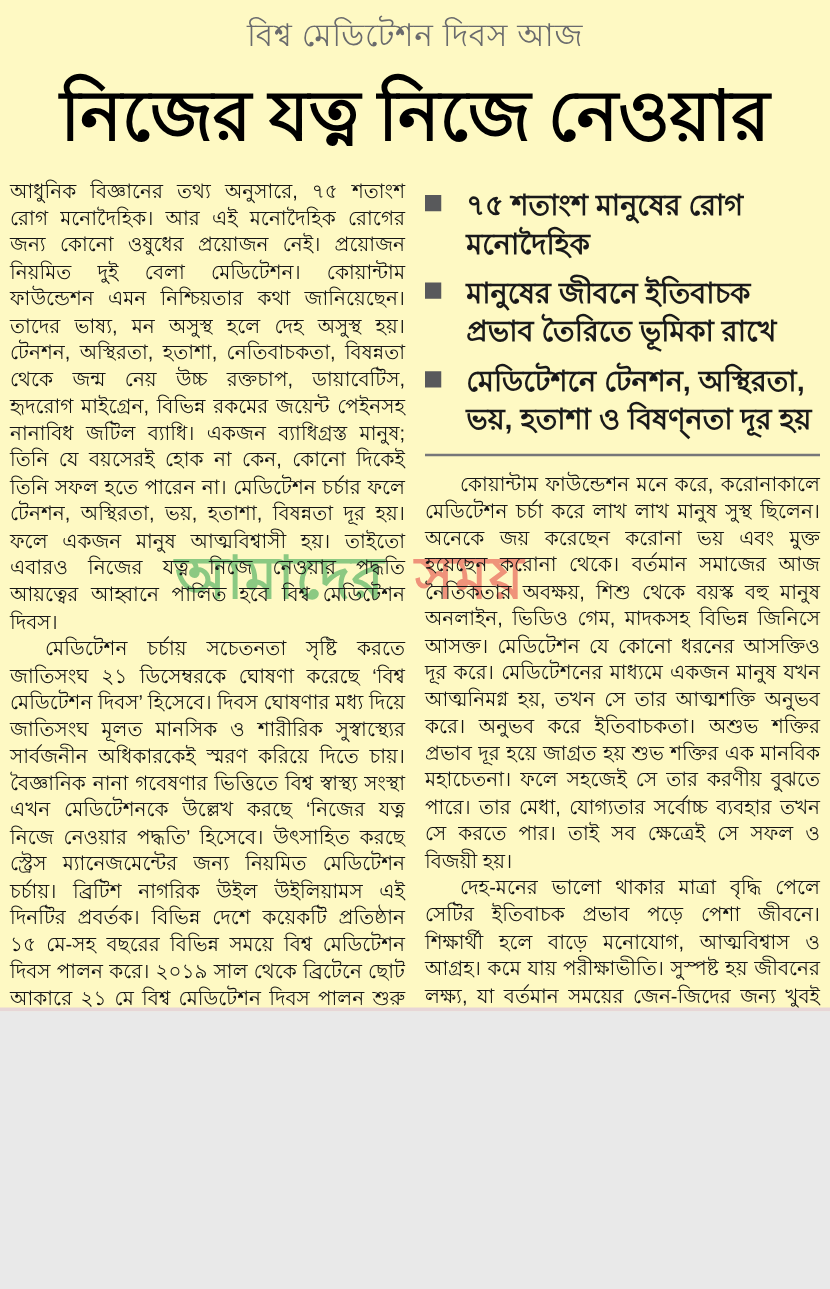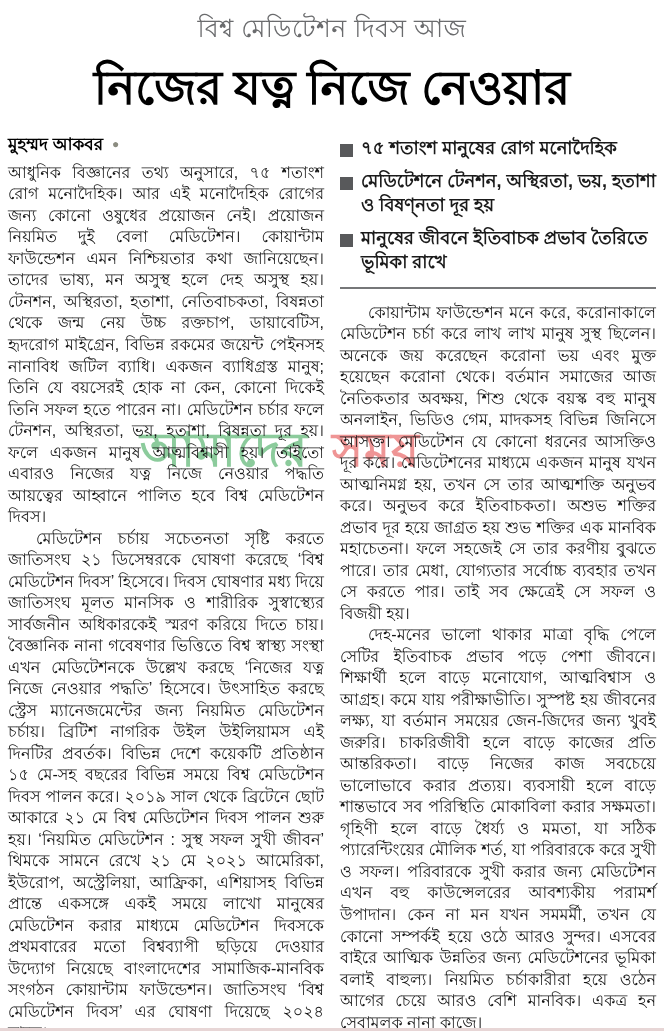--- a/index.html
+++ b/index.html
@@ -1,40 +1,40 @@
 <!DOCTYPE html>
 <html><head>
 <meta charset="utf-8">
 <style>
   * { margin: 0; padding: 0; box-sizing: border-box; }
   html, body { background: #e9e9e9; }
   .page {
     position: relative;
     width: 664px;
-    height: 1031px;
+    height: 809px;
     margin: 0 auto;
-    background: #ffffff;
+    background: #fef9c3;
     font-family: "Liberation Sans", "DejaVu Sans", sans-serif;
     color: #121212;
     overflow: hidden;
     border-bottom: 3px solid #e7d6d6;
   }
   .kicker {
     text-align: center;
     color: #6a6b6d;
     font-size: 25px;
     font-weight: 500;
     padding-top: 9px;
     letter-spacing: 0.5px;
   }
   .headline {
     text-align: center;
     font-family: "Liberation Serif", "DejaVu Serif", serif;
     font-weight: 700;
-    font-size: 47px;
+    font-size: 56px;
     line-height: 1.38;
     color: #000;
     margin-top: 4px;
   }
   .headline .hl-line { display: block; }
   .content {
     position: relative;
     display: flex;
     gap: 16px;
     padding: 0 8px;
@@ -48,22 +48,22 @@
     line-height: 1.345;
     text-align: justify;
     text-indent: 28px;
     color: #151515;
   }
   .body-p.no-indent { text-indent: 0; }
   .highlights { list-style: none; margin-top: 6px; }
   .highlights li {
     display: flex;
     align-items: flex-start;
-    gap: 8px;
-    font-size: 18px;
+    gap: 20px;
+    font-size: 23px;
     font-weight: 700;
     line-height: 1.33;
     color: #1a1a1a;
     margin-bottom: 9px;
   }
   .sq {
     flex: none;
     width: 13px;
     height: 13px;
     margin-top: 7px;
@@ -101,42 +101,38 @@
   </h1>
 
   <div class="content">
 
     <div class="watermark">
       <span class="wm-green">আমাদের</span>
       <span class="wm-red">সময়</span>
     </div>
 
     <div class="col">
-      <div class="byline">
-        <span>মুহম্মদ আকবর</span>
-        <span class="byline-dot">●</span>
-      </div>
       <p class="body-p no-indent">আধুনিক বিজ্ঞানের তথ্য অনুসারে, ৭৫ শতাংশ রোগ মনোদৈহিক। আর এই মনোদৈহিক রোগের জন্য কোনো ওষুধের প্রয়োজন নেই। প্রয়োজন নিয়মিত দুই বেলা মেডিটেশন। কোয়ান্টাম ফাউন্ডেশন এমন নিশ্চিয়তার কথা জানিয়েছেন। তাদের ভাষ্য, মন অসুস্থ হলে দেহ অসুস্থ হয়। টেনশন, অস্থিরতা, হতাশা, নেতিবাচকতা, বিষন্নতা থেকে জন্ম নেয় উচ্চ রক্তচাপ, ডায়াবেটিস, হৃদরোগ মাইগ্রেন, বিভিন্ন রকমের জয়েন্ট পেইনসহ নানাবিধ জটিল ব্যাধি। একজন ব্যাধিগ্রস্ত মানুষ; তিনি যে বয়সেরই হোক না কেন, কোনো দিকেই তিনি সফল হতে পারেন না। মেডিটেশন চর্চার ফলে টেনশন, অস্থিরতা, ভয়, হতাশা, বিষন্নতা দূর হয়। ফলে একজন মানুষ আত্মবিশ্বাসী হয়। তাইতো এবারও নিজের যত্ন নিজে নেওয়ার পদ্ধতি আয়ত্বের আহ্বানে পালিত হবে বিশ্ব মেডিটেশন দিবস।</p>
       <p class="body-p">মেডিটেশন চর্চায় সচেতনতা সৃষ্টি করতে জাতিসংঘ ২১ ডিসেম্বরকে ঘোষণা করেছে ‘বিশ্ব মেডিটেশন দিবস’ হিসেবে। দিবস ঘোষণার মধ্য দিয়ে জাতিসংঘ মূলত মানসিক ও শারীরিক সুস্বাস্থ্যের সার্বজনীন অধিকারকেই স্মরণ করিয়ে দিতে চায়। বৈজ্ঞানিক নানা গবেষণার ভিত্তিতে বিশ্ব স্বাস্থ্য সংস্থা এখন মেডিটেশনকে উল্লেখ করছে ‘নিজের যত্ন নিজে নেওয়ার পদ্ধতি’ হিসেবে। উৎসাহিত করছে স্ট্রেস ম্যানেজমেন্টের জন্য নিয়মিত মেডিটেশন চর্চায়। ব্রিটিশ নাগরিক উইল উইলিয়ামস এই দিনটির প্রবর্তক। বিভিন্ন দেশে কয়েকটি প্রতিষ্ঠান ১৫ মে-সহ বছরের বিভিন্ন সময়ে বিশ্ব মেডিটেশন দিবস পালন করে। ২০১৯ সাল থেকে ব্রিটেনে ছোট আকারে ২১ মে বিশ্ব মেডিটেশন দিবস পালন শুরু হয়। ‘নিয়মিত মেডিটেশন : সুস্থ সফল সুখী জীবন’ থিমকে সামনে রেখে ২১ মে ২০২১ আমেরিকা, ইউরোপ, অস্ট্রেলিয়া, আফ্রিকা, এশিয়াসহ বিভিন্ন প্রান্তে একসঙ্গে একই সময়ে লাখো মানুষের মেডিটেশন করার মাধ্যমে মেডিটেশন দিবসকে প্রথমবারের মতো বিশ্বব্যাপী ছড়িয়ে দেওয়ার উদ্যোগ নিয়েছে বাংলাদেশের সামাজিক-মানবিক সংগঠন কোয়ান্টাম ফাউন্ডেশন। জাতিসংঘ ‘বিশ্ব মেডিটেশন দিবস’ এর ঘোষণা দিয়েছে ২০২৪ সালে।</p>
 
     </div>
 
     <div class="col">
       <ul class="highlights">
         <li>
           <span class="sq"></span>
           <span>৭৫ শতাংশ মানুষের রোগ মনোদৈহিক</span>
         </li>
         <li>
           <span class="sq"></span>
-          <span>মেডিটেশনে টেনশন, অস্থিরতা, ভয়, হতাশা ও বিষণ্নতা দূর হয়</span>
+          <span>মানুষের জীবনে ইতিবাচক প্রভাব তৈরিতে ভূমিকা রাখে</span>
         </li>
         <li>
           <span class="sq"></span>
-          <span>মানুষের জীবনে ইতিবাচক প্রভাব তৈরিতে ভূমিকা রাখে</span>
+          <span>মেডিটেশনে টেনশন, অস্থিরতা, ভয়, হতাশা ও বিষণ্নতা দূর হয়</span>
         </li>
       </ul>
       <hr class="divider">
       <p class="body-p">কোয়ান্টাম ফাউন্ডেশন মনে করে, করোনাকালে মেডিটেশন চর্চা করে লাখ লাখ মানুষ সুস্থ ছিলেন। অনেকে জয় করেছেন করোনা ভয় এবং মুক্ত হয়েছেন করোনা থেকে। বর্তমান সমাজের আজ নৈতিকতার অবক্ষয়, শিশু থেকে বয়স্ক বহু মানুষ অনলাইন, ভিডিও গেম, মাদকসহ বিভিন্ন জিনিসে আসক্ত। মেডিটেশন যে কোনো ধরনের আসক্তিও দূর করে। মেডিটেশনের মাধ্যমে একজন মানুষ যখন আত্মনিমগ্ন হয়, তখন সে তার আত্মশক্তি অনুভব করে। অনুভব করে ইতিবাচকতা। অশুভ শক্তির প্রভাব দূর হয়ে জাগ্রত হয় শুভ শক্তির এক মানবিক মহাচেতনা। ফলে সহজেই সে তার করণীয় বুঝতে পারে। তার মেধা, যোগ্যতার সর্বোচ্চ ব্যবহার তখন সে করতে পার। তাই সব ক্ষেত্রেই সে সফল ও বিজয়ী হয়।</p>
       <p class="body-p">দেহ-মনের ভালো থাকার মাত্রা বৃদ্ধি পেলে সেটির ইতিবাচক প্রভাব পড়ে পেশা জীবনে। শিক্ষার্থী হলে বাড়ে মনোযোগ, আত্মবিশ্বাস ও আগ্রহ। কমে যায় পরীক্ষাভীতি। সুস্পষ্ট হয় জীবনের লক্ষ্য, যা বর্তমান সময়ের জেন-জিদের জন্য খুবই জরুরি। চাকরিজীবী হলে বাড়ে কাজের প্রতি আন্তরিকতা। বাড়ে নিজের কাজ সবচেয়ে ভালোভাবে করার প্রত্যয়। ব্যবসায়ী হলে বাড়ে শান্তভাবে সব পরিস্থিতি মোকাবিলা করার সক্ষমতা। গৃহিণী হলে বাড়ে ধৈর্য্য ও মমতা, যা সঠিক প্যারেন্টিংয়ের মৌলিক শর্ত, যা পরিবারকে করে সুখী ও সফল। পরিবারকে সুখী করার জন্য মেডিটেশন এখন বহু কাউন্সেলরের আবশ্যকীয় পরামর্শ উপাদান। কেন না মন যখন সমমর্মী, তখন যে কোনো সম্পর্কই হয়ে ওঠে আরও সুন্দর। এসবের বাইরে আত্মিক উন্নতির জন্য মেডিটেশনের ভূমিকা বলাই বাহুল্য। নিয়মিত চর্চাকারীরা হয়ে ওঠেন আগের চেয়ে আরও বেশি মানবিক। একত্র হন সেবামূলক নানা কাজে।</p>
 
     </div>
 
   </div>
 </div>

